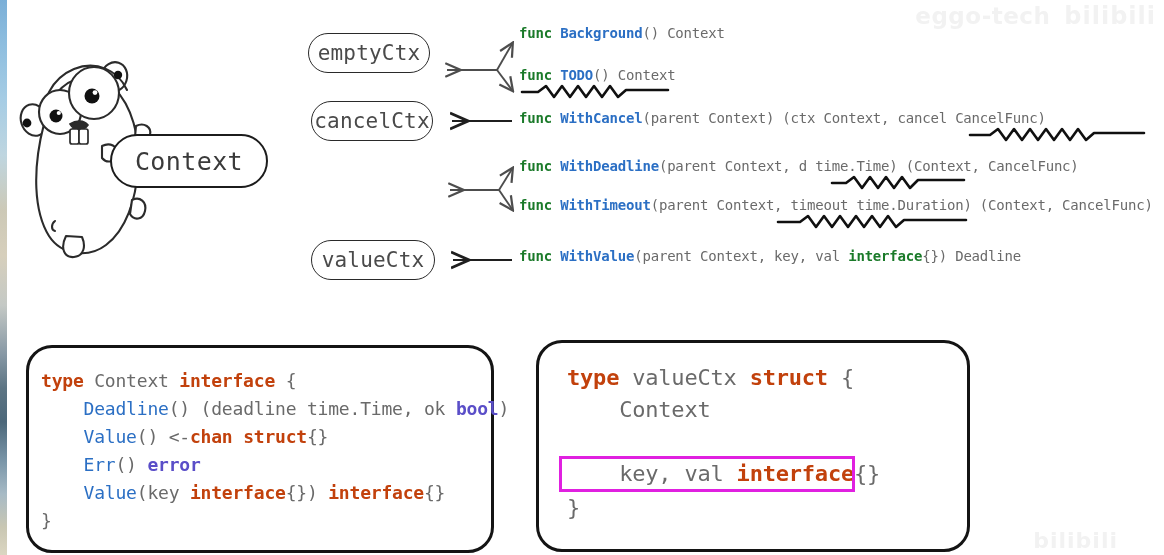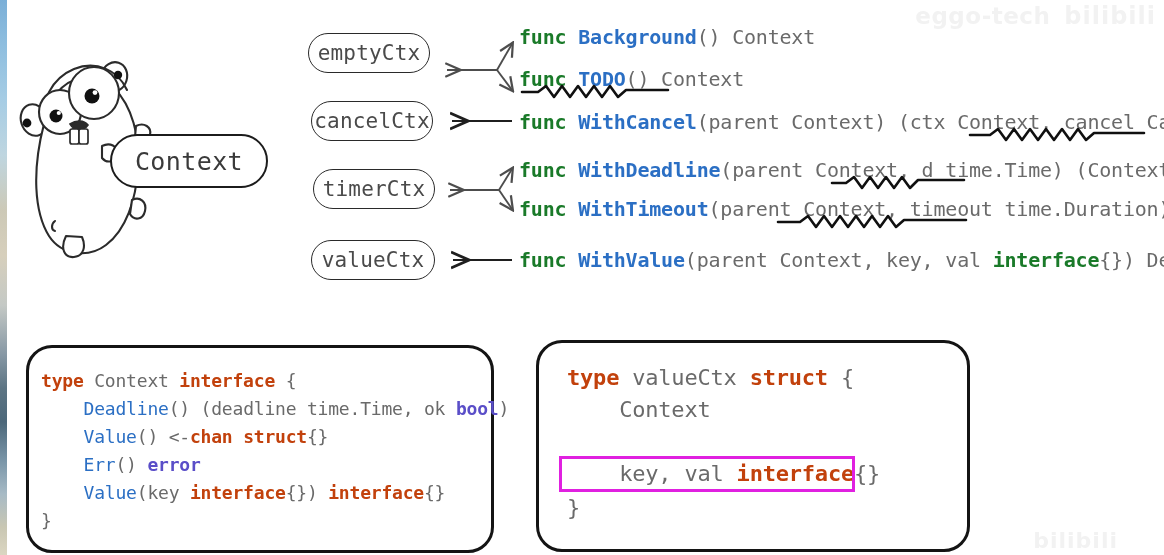--- a/index.html
+++ b/index.html
@@ -83,21 +83,21 @@
   #pill-3 { left: 311px; top: 240px; width: 124px; }
 
   
   #connectors { position: absolute; left: 0; top: 0; width: 1164px; height: 555px; z-index: 3; }
 
   
   .sig {
     position: absolute;
     white-space: nowrap;
     font-family: "DejaVu Sans Mono", "Liberation Mono", monospace;
-    font-size: 20px;
+    font-size: 14px;
     color: #6a6a6a;
     letter-spacing: -0.2px;
     z-index: 4;
   }
   .sig .kw   { color: #1a7a29; font-weight: 700; }
   .sig .fn   { color: #2b6fc4; font-weight: 700; }
   .sig .pl   { color: #6a6a6a; }
   .sig .iface{ color: #1a7a29; font-weight: 700; }
 
   #sig-0 { left: 519px; top: 25px;  }
@@ -207,23 +207,20 @@
 
   <div id="context-bubble">
     <span>Context</span>
   </div>
 
   <div class="ctx-pill" id="pill-0">
       <span>emptyCtx</span>
     </div>
   <div class="ctx-pill" id="pill-1">
       <span>cancelCtx</span>
-    </div>
-  <div class="ctx-pill" id="pill-2">
-      <span>timerCtx</span>
     </div>
   <div class="ctx-pill" id="pill-3">
       <span>valueCtx</span>
     </div>
 
   <svg id="connectors">
     <defs>
       <marker id="ah-l" viewBox="0 0 10 10" refX="9" refY="5" markerWidth="9" markerHeight="9" orient="auto-start-reverse">
         <path d="M10 1 L1 5 L10 9" fill="none" stroke="#4d4d4d" stroke-width="1.3"></path>
       </marker>

